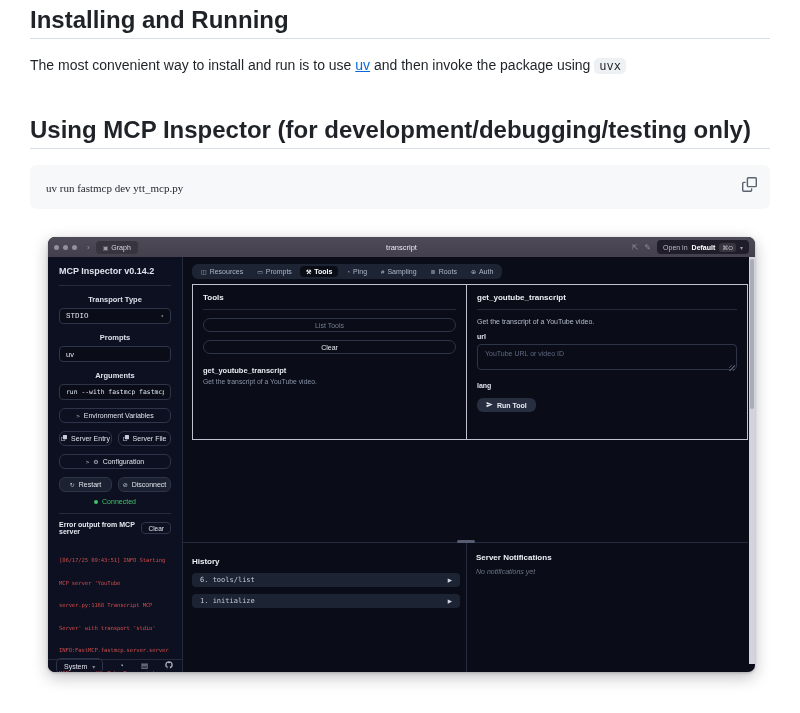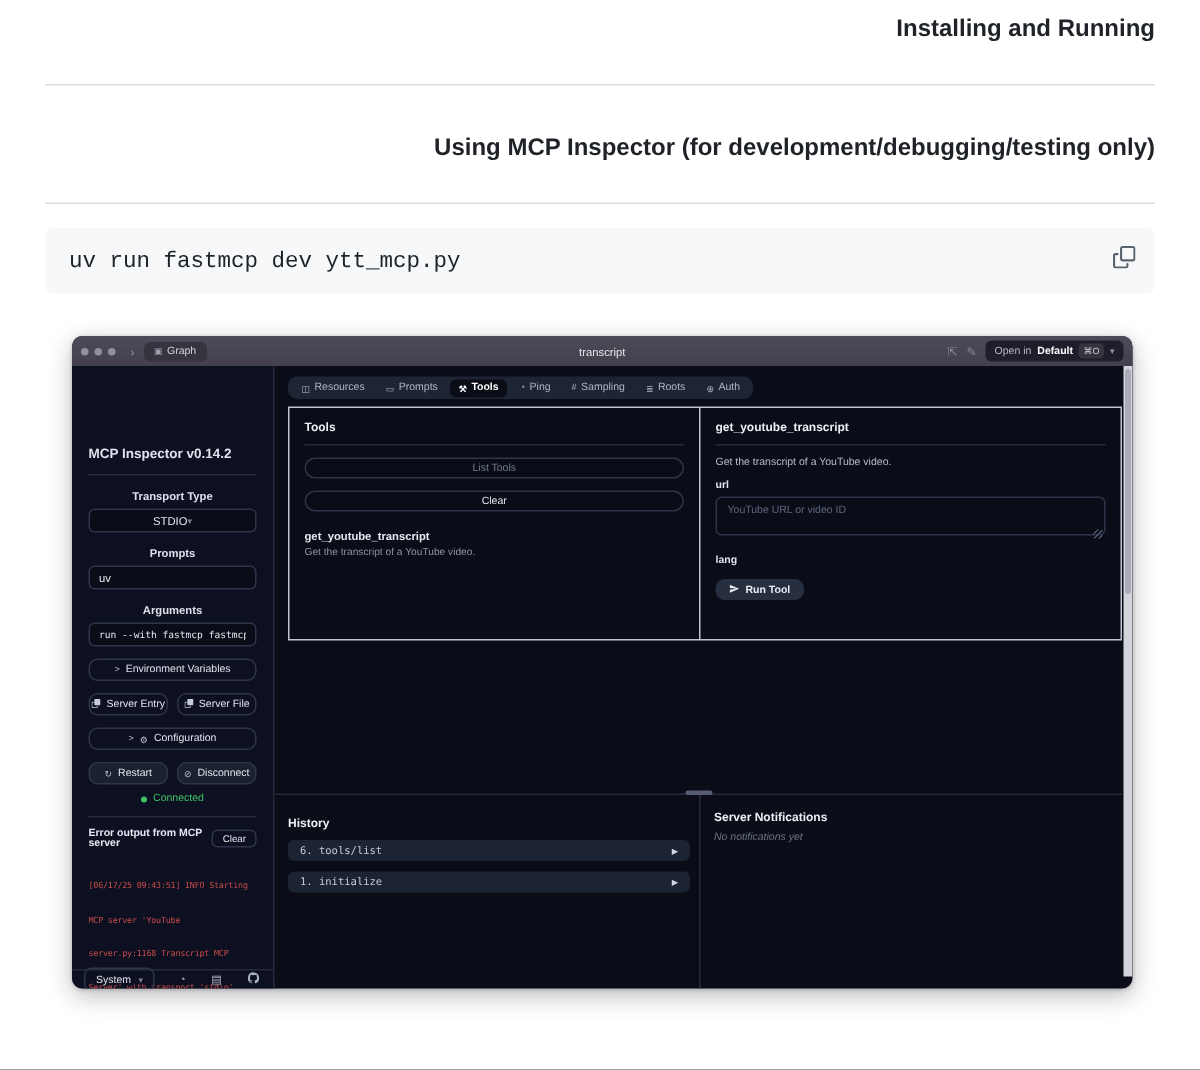--- a/index.html
+++ b/index.html
@@ -1,29 +1,29 @@
 <!DOCTYPE html>
 <html><head>
 <meta charset="utf-8">
 <style>
   * { margin:0; padding:0; box-sizing:border-box; }
   body { background:#ffffff; }
   .page { width:800px; height:713px; background:#fff; color:#1f2328;
           font-family:"Liberation Sans", sans-serif; overflow:hidden; }
   .doc { padding:8px 30px 0 30px; }
-  h2.gh { font-size:16px; font-weight:600; line-height:24px; padding-bottom:24px;
-          border-bottom:1px solid #d8dee4;text-align:right; }
-  h2.gh.second { margin-top:30px; }
+  h2.gh { font-size:24px; font-weight:600; line-height:24px; padding-bottom:6px;
+          border-bottom:1px solid #d8dee4; }
+  h2.gh.second { margin-top:42px; }
   .para { margin-top:16px; font-size:14px; line-height:20px; color:#1f2328; }
   .para a { color:#0969da; text-decoration:underline; cursor:pointer; }
   .inline-code { font-family:"DejaVu Sans Mono", monospace; font-size:12px;
                  background:#eef1f4; border-radius:5px; padding:1px 5px; color:#1f2328; }
   .codeblock { margin-top:16px; background:#f6f8fa; border-radius:6px; padding:13px 16px;
                position:relative; }
-  .codeblock code { font-family:Liberation Mono, monospace; font-size:15px; color:#1f2328; }
+  .codeblock code { font-family:Liberation Serif, serif; font-size:11px; color:#1f2328; }
   .copy-btn { position:absolute; right:10px; top:9px; background:transparent; border:none;
               cursor:pointer; padding:3px; }
   .p2 { margin-top:24px; }
 
   
   .shot { position:relative; width:707px; height:435px; margin:28px 0 0 18px;
           background:#0a0d17; border-radius:7px; overflow:hidden;
           box-shadow:0 5px 16px rgba(20,20,40,.28), 0 1px 3px rgba(0,0,0,.2);
           font-family:"Liberation Sans", sans-serif; }
   .chrome { position:absolute; left:0; top:0; right:0; height:20px;
@@ -40,26 +40,26 @@
   .open-pill { display:flex; align-items:center; gap:4px; background:#201d2b; border-radius:4px;
                height:14px; padding:0 6px; font-size:7px; color:#bcb8c6; }
   .open-pill b { color:#ffffff; font-weight:700; }
   .kbd-badge { background:#38343f; border-radius:3px; padding:1px 3px; font-size:6px; color:#cfccd8; }
   .open-pill .dd { font-size:6px; color:#9b96a6; }
 
   
   .side { position:absolute; left:0; top:20px; width:135px; bottom:0; background:#0d1020;
           border-right:1px solid #252a3c; color:#dfe3ee; }
   .side-inner { padding:0 11px; }
-  .side-title { font-size:9px; font-weight:700; padding:9px 0 9px; border-bottom:1px solid #252a3c;margin-top:44px; }
+  .side-title { font-size:9px; font-weight:700; padding:9px 0 9px; border-bottom:1px solid #252a3c; }
   .lbl { font-size:7.5px; font-weight:700; color:#dbe0ea; margin-top:9px;text-align:center; }
   .ctl { margin-top:4px; height:16px; background:#0a0d17; border:1px solid #2e3449;
          border-radius:4px; display:flex; align-items:center; padding:0 6px; font-size:7.5px;
          color:#e3e7ef; width:100%; font-family:"Liberation Sans", sans-serif; }
-  .ctl.sel { justify-content:center; }
+  .ctl.sel { justify-content:space-between;font-family:Liberation Mono, monospace; }
   .ctl.mono { font-family:"DejaVu Sans Mono", monospace; font-size:6.4px; }
   .dd-ic { color:#7b8296; font-size:6px; }
   .btn { margin-top:8px; height:15px; border:1px solid #2e3449; background:transparent;
          border-radius:6px; color:#dfe3ec; font-size:7px; display:flex; align-items:center;
          justify-content:center; gap:4px; width:100%; cursor:pointer;
          font-family:"Liberation Sans", sans-serif; }
   .btn .cic { font-size:6px; color:#b9c0d0; }
   .btn-row { display:flex; gap:6px; }
   .btn-row .btn { flex:1; }
   .btn.solid { background:#1b2130; }
@@ -138,20 +138,21 @@
                   background:#aaacb8; border-radius:3px; }
 </style>
 </head>
 <body>
 
 <div class="page">
   <div class="doc">
 
     <h2 class="gh">Installing and Running</h2>
 
+    <p class="para"><span>The most convenient way to install and run is to use </span><a>uv</a><span> and then invoke the package using </span><span class="inline-code">uvx</span></p>
 
     <h2 class="gh second">Using MCP Inspector (for development/debugging/testing only)</h2>
 
     <div class="codeblock">
       <code>uv run fastmcp dev ytt_mcp.py</code>
       <button class="copy-btn">
         <span>
           <svg viewBox="0 0 16 16" width="15" height="15" fill="#59636e">
               <path d="M0 6.75C0 5.784.784 5 1.75 5h1.5a.75.75 0 0 1 0 1.5h-1.5a.25.25 0 0 0-.25.25v7.5c0 .138.112.25.25.25h7.5a.25.25 0 0 0 .25-.25v-1.5a.75.75 0 0 1 1.5 0v1.5A1.75 1.75 0 0 1 9.25 16h-7.5A1.75 1.75 0 0 1 0 14.25Z"></path>
               <path d="M5 1.75C5 .784 5.784 0 6.75 0h7.5C15.216 0 16 .784 16 1.75v7.5A1.75 1.75 0 0 1 14.25 11h-7.5A1.75 1.75 0 0 1 5 9.25Zm1.75-.25a.25.25 0 0 0-.25.25v7.5c0 .138.112.25.25.25h7.5a.25.25 0 0 0 .25-.25v-7.5a.25.25 0 0 0-.25-.25Z"></path>

